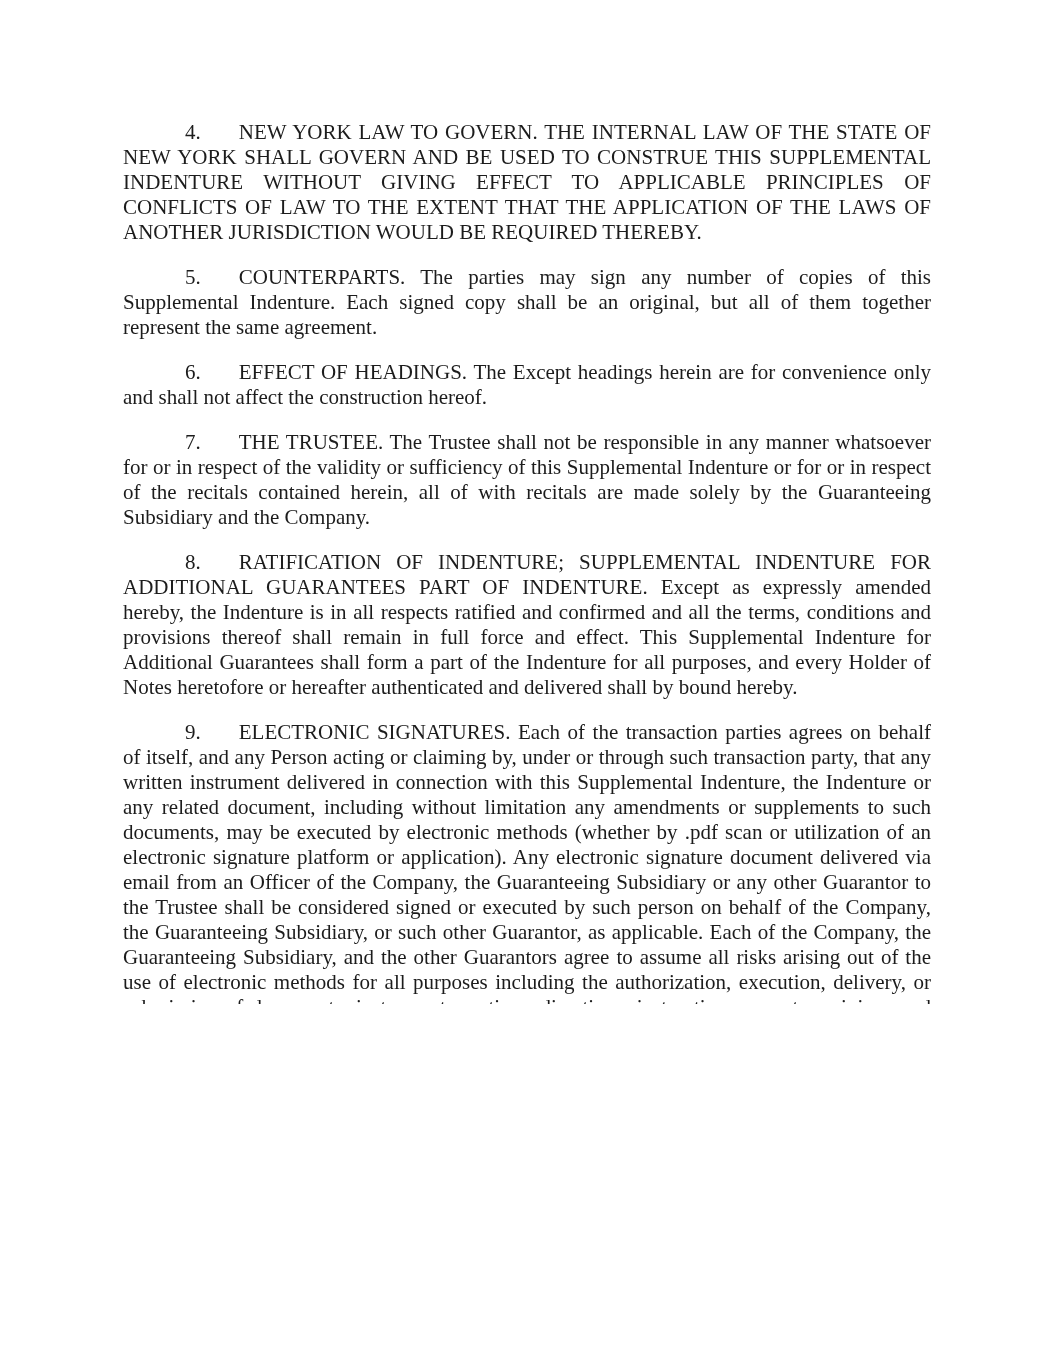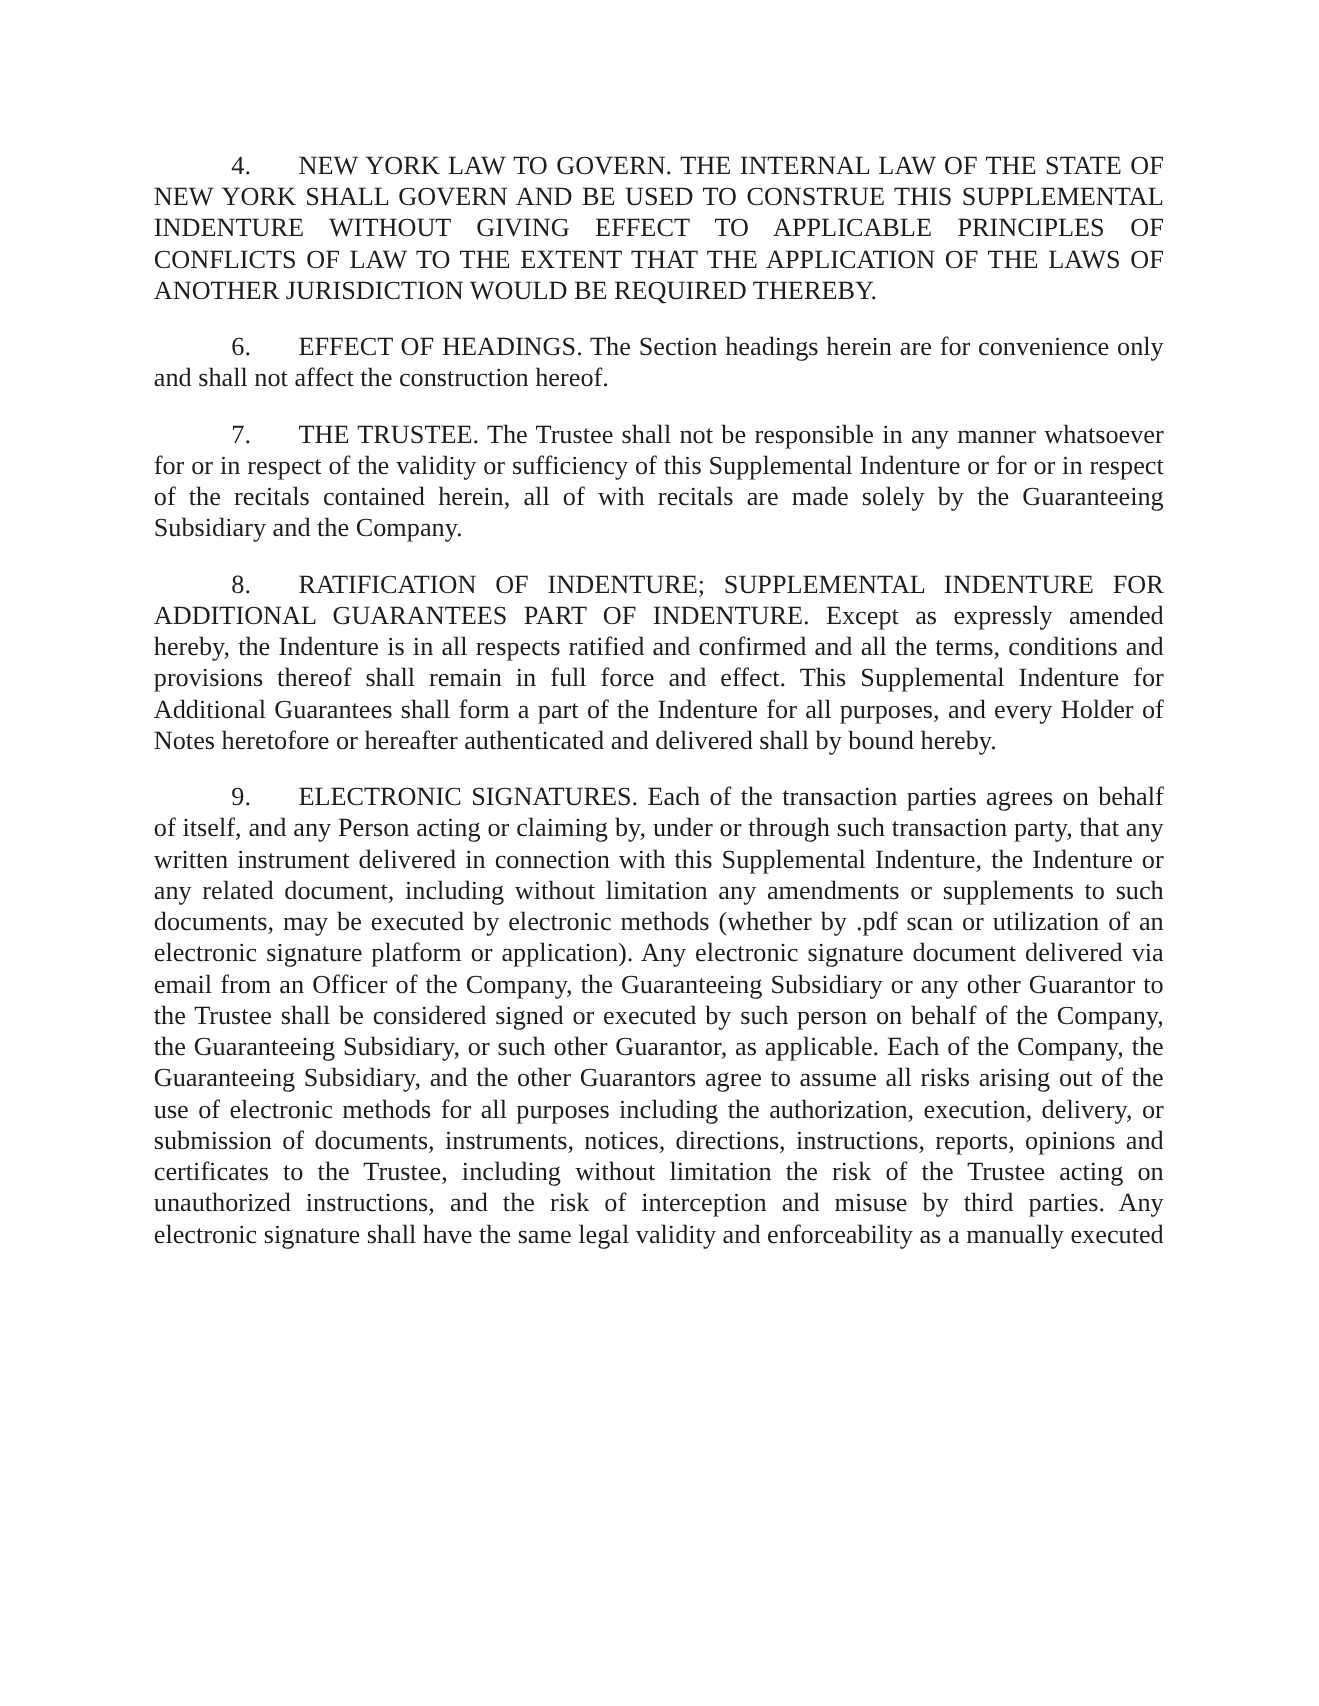--- a/index.html
+++ b/index.html
@@ -41,22 +41,23 @@
     color: #1c1c1c;
   }
 </style>
 </head>
 <body>
 
 <div class="page">
 
   <p class="para"><span>4.</span><span class="tab"></span><span>NEW YORK LAW TO GOVERN. THE INTERNAL LAW OF THE STATE OF NEW YORK SHALL GOVERN AND BE USED TO CONSTRUE THIS SUPPLEMENTAL INDENTURE WITHOUT GIVING EFFECT TO APPLICABLE PRINCIPLES OF CONFLICTS OF LAW TO THE EXTENT THAT THE APPLICATION OF THE LAWS OF ANOTHER JURISDICTION WOULD BE REQUIRED THEREBY.</span></p>
 
+  <p class="para"><span>5.</span><span class="tab"></span><span>COUNTERPARTS. The parties may sign any number of copies of this Supplemental Indenture. Each signed copy shall be an original, but all of them together represent the same agreement.</span></p>
 
-  <p class="para"><span>6.</span><span class="tab"></span><span>EFFECT OF HEADINGS. The Section headings herein are for convenience only and shall not affect the construction hereof.</span></p>
+  <p class="para"><span>6.</span><span class="tab"></span><span>EFFECT OF HEADINGS. The Except headings herein are for convenience only and shall not affect the construction hereof.</span></p>
 
   <p class="para"><span>7.</span><span class="tab"></span><span>THE TRUSTEE. The Trustee shall not be responsible in any manner whatsoever for or in respect of the validity or sufficiency of this Supplemental Indenture or for or in respect of the recitals contained herein, all of with recitals are made solely by the Guaranteeing Subsidiary and the Company.</span></p>
 
   <p class="para"><span>8.</span><span class="tab"></span><span>RATIFICATION OF INDENTURE; SUPPLEMENTAL INDENTURE FOR ADDITIONAL GUARANTEES PART OF INDENTURE. Except as expressly amended hereby, the Indenture is in all respects ratified and confirmed and all the terms, conditions and provisions thereof shall remain in full force and effect. This Supplemental Indenture for Additional Guarantees shall form a part of the Indenture for all purposes, and every Holder of Notes heretofore or hereafter authenticated and delivered shall by bound hereby.</span></p>
 
   <p class="para"><span>9.</span><span class="tab"></span><span>ELECTRONIC SIGNATURES. Each of the transaction parties agrees on behalf of itself, and any Person acting or claiming by, under or through such transaction party, that any written instrument delivered in connection with this Supplemental Indenture, the Indenture or any related document, including without limitation any amendments or supplements to such documents, may be executed by electronic methods (whether by .pdf scan or utilization of an electronic signature platform or application). Any electronic signature document delivered via email from an Officer of the Company, the Guaranteeing Subsidiary or any other Guarantor to the Trustee shall be considered signed or executed by such person on behalf of the Company, the Guaranteeing Subsidiary, or such other Guarantor, as applicable. Each of the Company, the Guaranteeing Subsidiary, and the other Guarantors agree to assume all risks arising out of the use of electronic methods for all purposes including the authorization, execution, delivery, or submission of documents, instruments, notices, directions, instructions, reports, opinions and certificates to the Trustee, including without limitation the risk of the Trustee acting on unauthorized instructions, and the risk of interception and misuse by third parties. Any electronic signature shall have the same legal validity and enforceability as a manually executed signature to the fullest extent permitted by applicable law, including the Federal Electronic Signatures in Global and National Commerce Act, the New York State Electronic Signatures and Records Act, or any similar federal or state law, rule or regulation, as the same may be in effect from time to time, and the parties hereby waive any objection to the contrary. Any document accepted, executed or agreed to in conformity with such laws will be binding on all parties hereto to the same extent as if it were physically executed and each party hereby consents to the use of any third party electronic signature capture service providers as may be reasonably chosen by a signatory hereto.</span></p>
 
   <div class="page-footer">2</div>
 
 </div>

